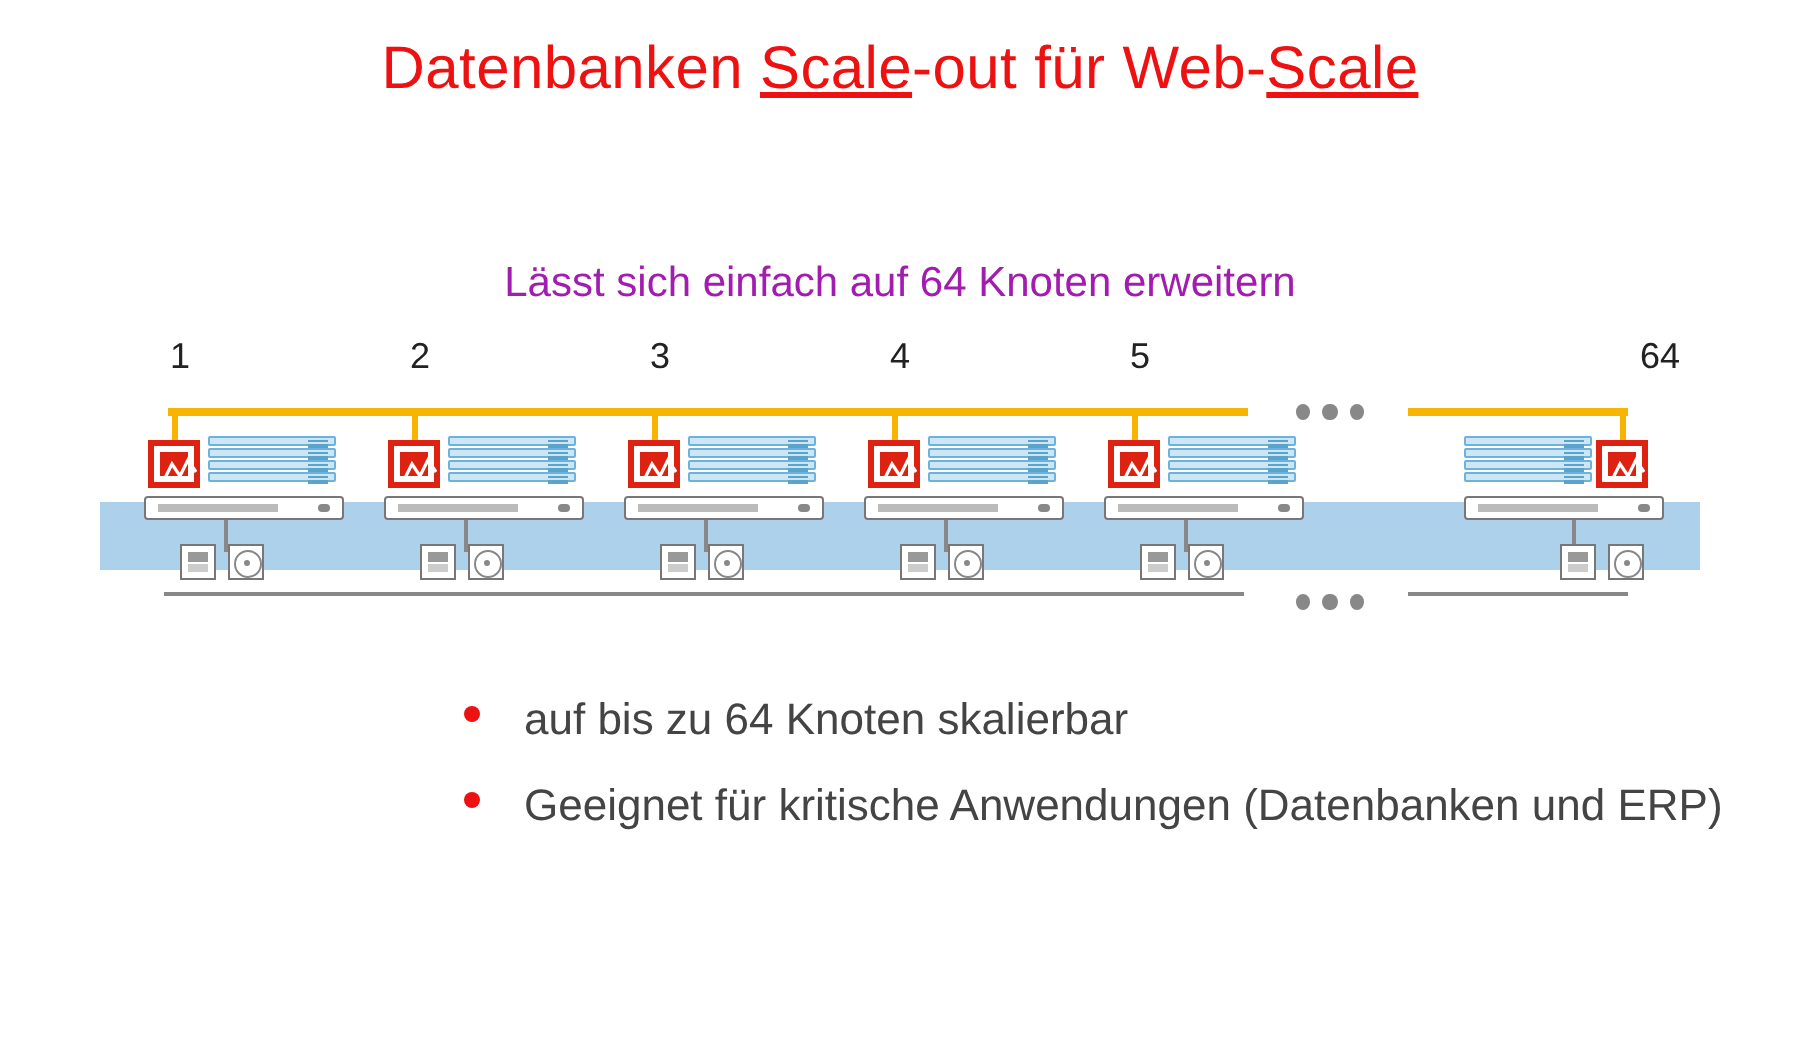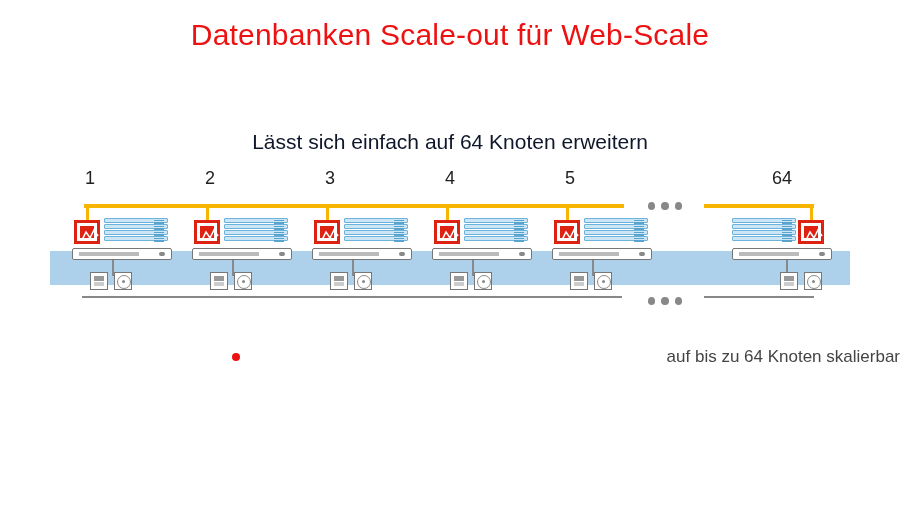--- a/index.html
+++ b/index.html
@@ -12,25 +12,25 @@
     overflow: hidden;
   }
   .title {
     text-align: center;
     font-size: 30px;
     font-weight: 400;
     color: #e11;
     padding-top: 18px;
     letter-spacing: 0.2px;
   }
-  .title .u { }
+  .title .u { text-decoration: underline; }
   .subtitle {
     text-align: center;
     font-size: 21px;
-    color: #0f172a;
+    color: #a21caf;
     margin-top: 78px;
     font-weight: 400;
   }
   .diagram {
     position: relative;
     margin: 14px auto 0 auto;
     width: 800px;
     height: 150px;
   }
   .labels-row {
@@ -201,23 +201,22 @@
   }
   .greywire {
     position: absolute;
     top: 128px;
     left: 32px;
     height: 2px;
     background: #888;
   }
   .bullets {
     margin: 28px 0 0 232px;
-    font-size: 17px;
+    font-size: 22px;
     color: #444;
-    text-align: right;
   }
   .bullets li {
     list-style: none;
     position: relative;
     padding-left: 30px;
     margin-bottom: 14px;
     line-height: 1.3;
   }
   .bullets li::before {
     content: "";
@@ -240,21 +239,21 @@
 <div class="diagram">
 
   <div class="blue-band"></div>
 
   <div class="labels-row">
     <span class="nlabel" style="left:40px">1</span>
     <span class="nlabel" style="left:160px">2</span>
     <span class="nlabel" style="left:280px">3</span>
     <span class="nlabel" style="left:400px">4</span>
     <span class="nlabel" style="left:520px">5</span>
-    <span class="nlabel" style="left:732px">64</span>
+    <span class="nlabel" style="left:780px">64</span>
   </div>
 
   <div class="yellow-bar" style="width:540px"></div>
   <div class="ellipsis" style="left:598px">
       <span></span>
       <span></span>
       <span></span>
     </div>
   <div class="yellow-bar" style="left:654px;width:110px"></div>
 
@@ -389,13 +388,14 @@
     <div class="drives" style="left:30px">
         <div class="drv cart"></div>
         <div class="drv disk"></div>
       </div>
   </div>
 
 </div>
 
 <ul class="bullets">
   <li>auf bis zu 64 Knoten skalierbar</li>
+  <li>Geeignet für kritische Anwendungen (Datenbanken und ERP)</li>
 </ul>
 
 </body></html>

